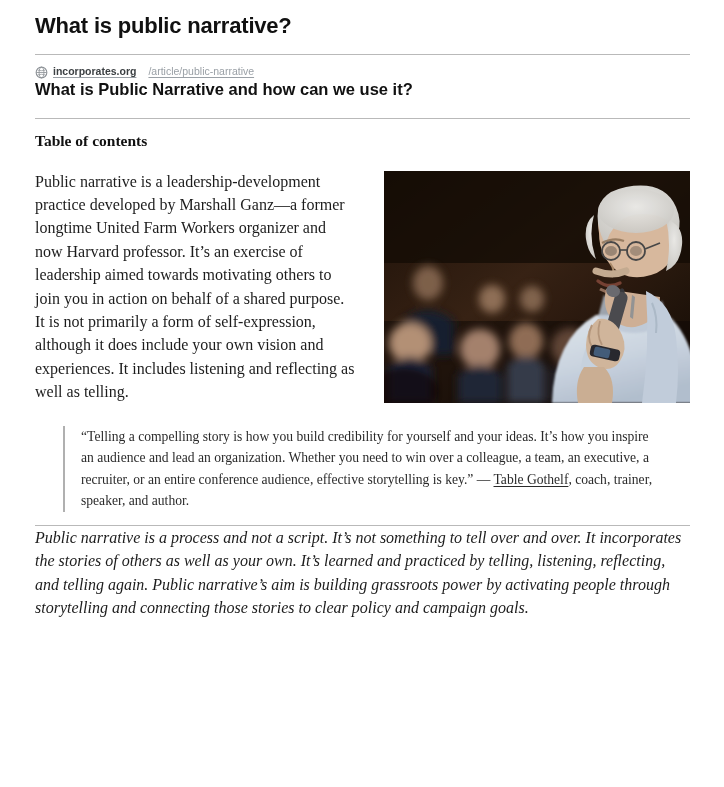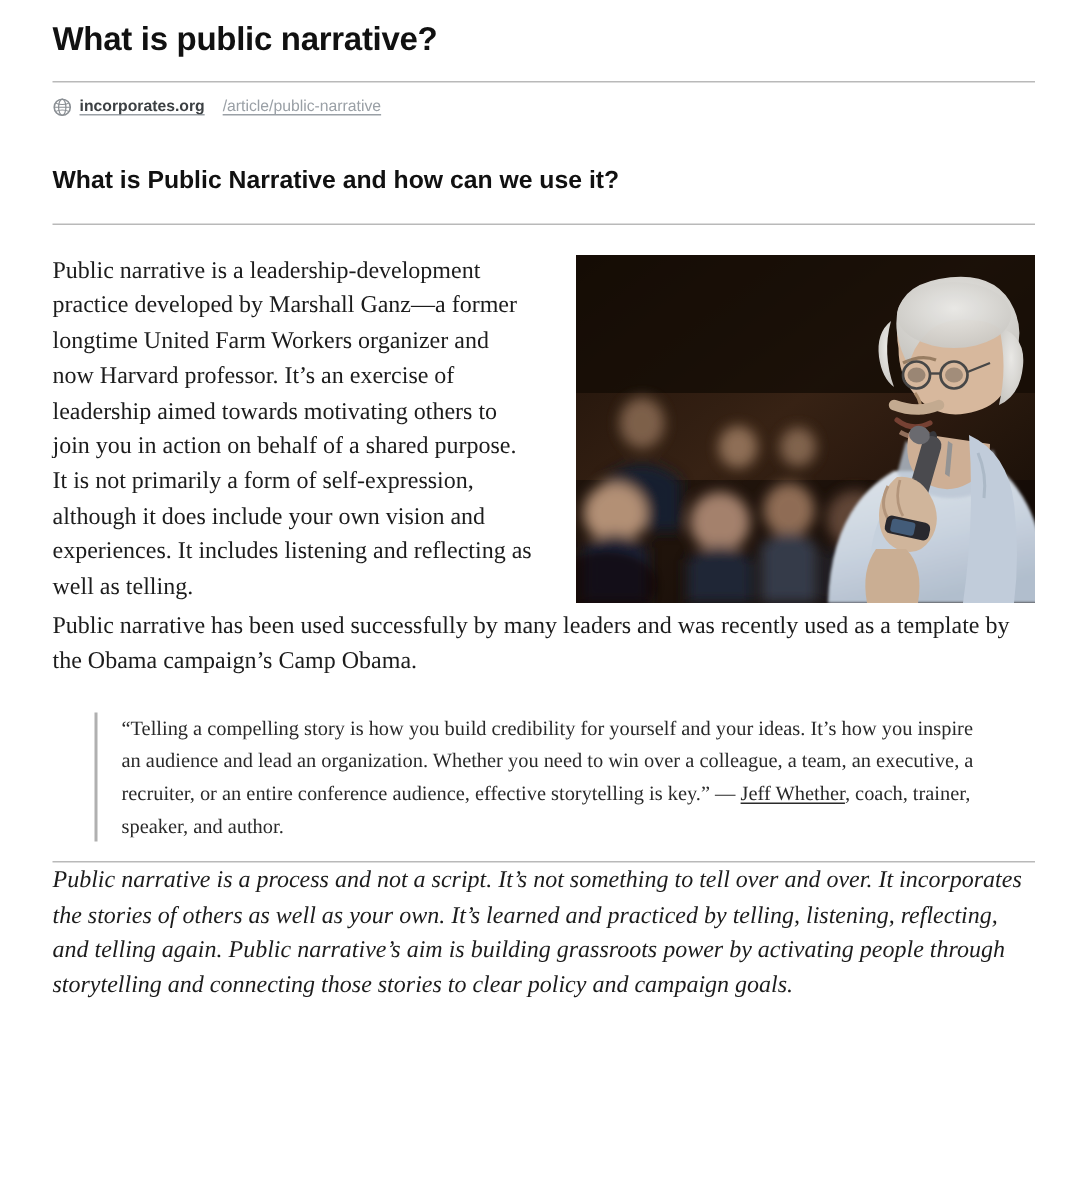--- a/index.html
+++ b/index.html
@@ -86,21 +86,21 @@
 
   
   .h2 {
     font-family: "Liberation Sans", "DejaVu Sans", sans-serif;
     font-size: 16.5px;
     font-weight: bold;
     color: #111111;
     margin: 0;
     line-height: 1.25;
   }
-  .h2-a { margin-top: 31px; }
+  .h2-a { }
   .rule-h2a { margin-top: 18px; }
 
   
   .toc-head {
     font-family: "Liberation Serif", "DejaVu Serif", serif;
     font-size: 15.5px;
     font-weight: bold;
     color: #111111;
     margin: 0;
     padding-top: 13px;
@@ -190,20 +190,21 @@
           <path d="M2.7 11.4 C5.5 9.8 10.5 9.8 13.3 11.4" fill="none" stroke="#8a8f94" stroke-width="0.9"></path>
         </svg>
       </span>
       <span class="url-text"><span class="url-host">incorporates.org</span><span class="url-path">/article/public-narrative</span></span>
     </div>
 
     <h2 class="h2 h2-a">What is Public Narrative and how can we use it?</h2>
 
     <hr class="rule rule-h2a">
 
+    <h3 class="toc-head">Table of contents</h3>
 
     <div class="intro-wrap">
 
       <div class="photo">
         <svg viewBox="0 0 306 232" preserveAspectRatio="xMidYMid slice" aria-hidden="true">
           <defs>
             <linearGradient id="bgwall" x1="0" y1="0" x2="1" y2="1">
               <stop offset="0%" stop-color="#1d1209"></stop>
               <stop offset="45%" stop-color="#3a2415"></stop>
               <stop offset="100%" stop-color="#120a05"></stop>
@@ -298,25 +299,24 @@
 
           <rect x="0" y="0" width="306" height="232" fill="none"></rect>
           <rect x="0" y="0" width="306" height="232" fill="#000000" opacity="0.04"></rect>
         </svg>
       </div>
 
       <div class="intro-col">
         <p class="body">Public narrative is a leadership-development practice developed by Marshall Ganz—a former longtime United Farm Workers organizer and now Harvard professor. It’s an exercise of leadership aimed towards motivating others to join you in action on behalf of a shared purpose. It is not primarily a form of self-expression, although it does include your own vision and experiences. It includes listening and reflecting as well as telling.</p>
       </div>
 
-      <p class="body p-after-photo">Public narrative has been used successfully by many leaders and was recently used as a template by the Obama campaign’s Camp Obama.</p>
     </div>
 
     <blockquote class="quote">
-      <p><span>“Telling a compelling story is how you build credibility for yourself and your ideas. It’s how you inspire an audience and lead an organization. Whether you need to win over a colleague, a team, an executive, a recruiter, or an entire conference audience, effective storytelling is key.” — </span><a class="qlink">Jeff Whether</a><span>, coach, trainer, speaker, and author.</span></p>
+      <p><span>“Telling a compelling story is how you build credibility for yourself and your ideas. It’s how you inspire an audience and lead an organization. Whether you need to win over a colleague, a team, an executive, a recruiter, or an entire conference audience, effective storytelling is key.” — </span><a class="qlink">Table Gothelf</a><span>, coach, trainer, speaker, and author.</span></p>
     </blockquote>
 
 
     <hr class="rule rule-h2b">
 
     <p class="body p-last">Public narrative is a process and not a script. It’s not something to tell over and over. It incorporates the stories of others as well as your own. It’s learned and practiced by telling, listening, reflecting, and telling again. Public narrative’s aim is building grassroots power by activating people through storytelling and connecting those stories to clear policy and campaign goals.</p>
 
   </div>
 </div>
 

